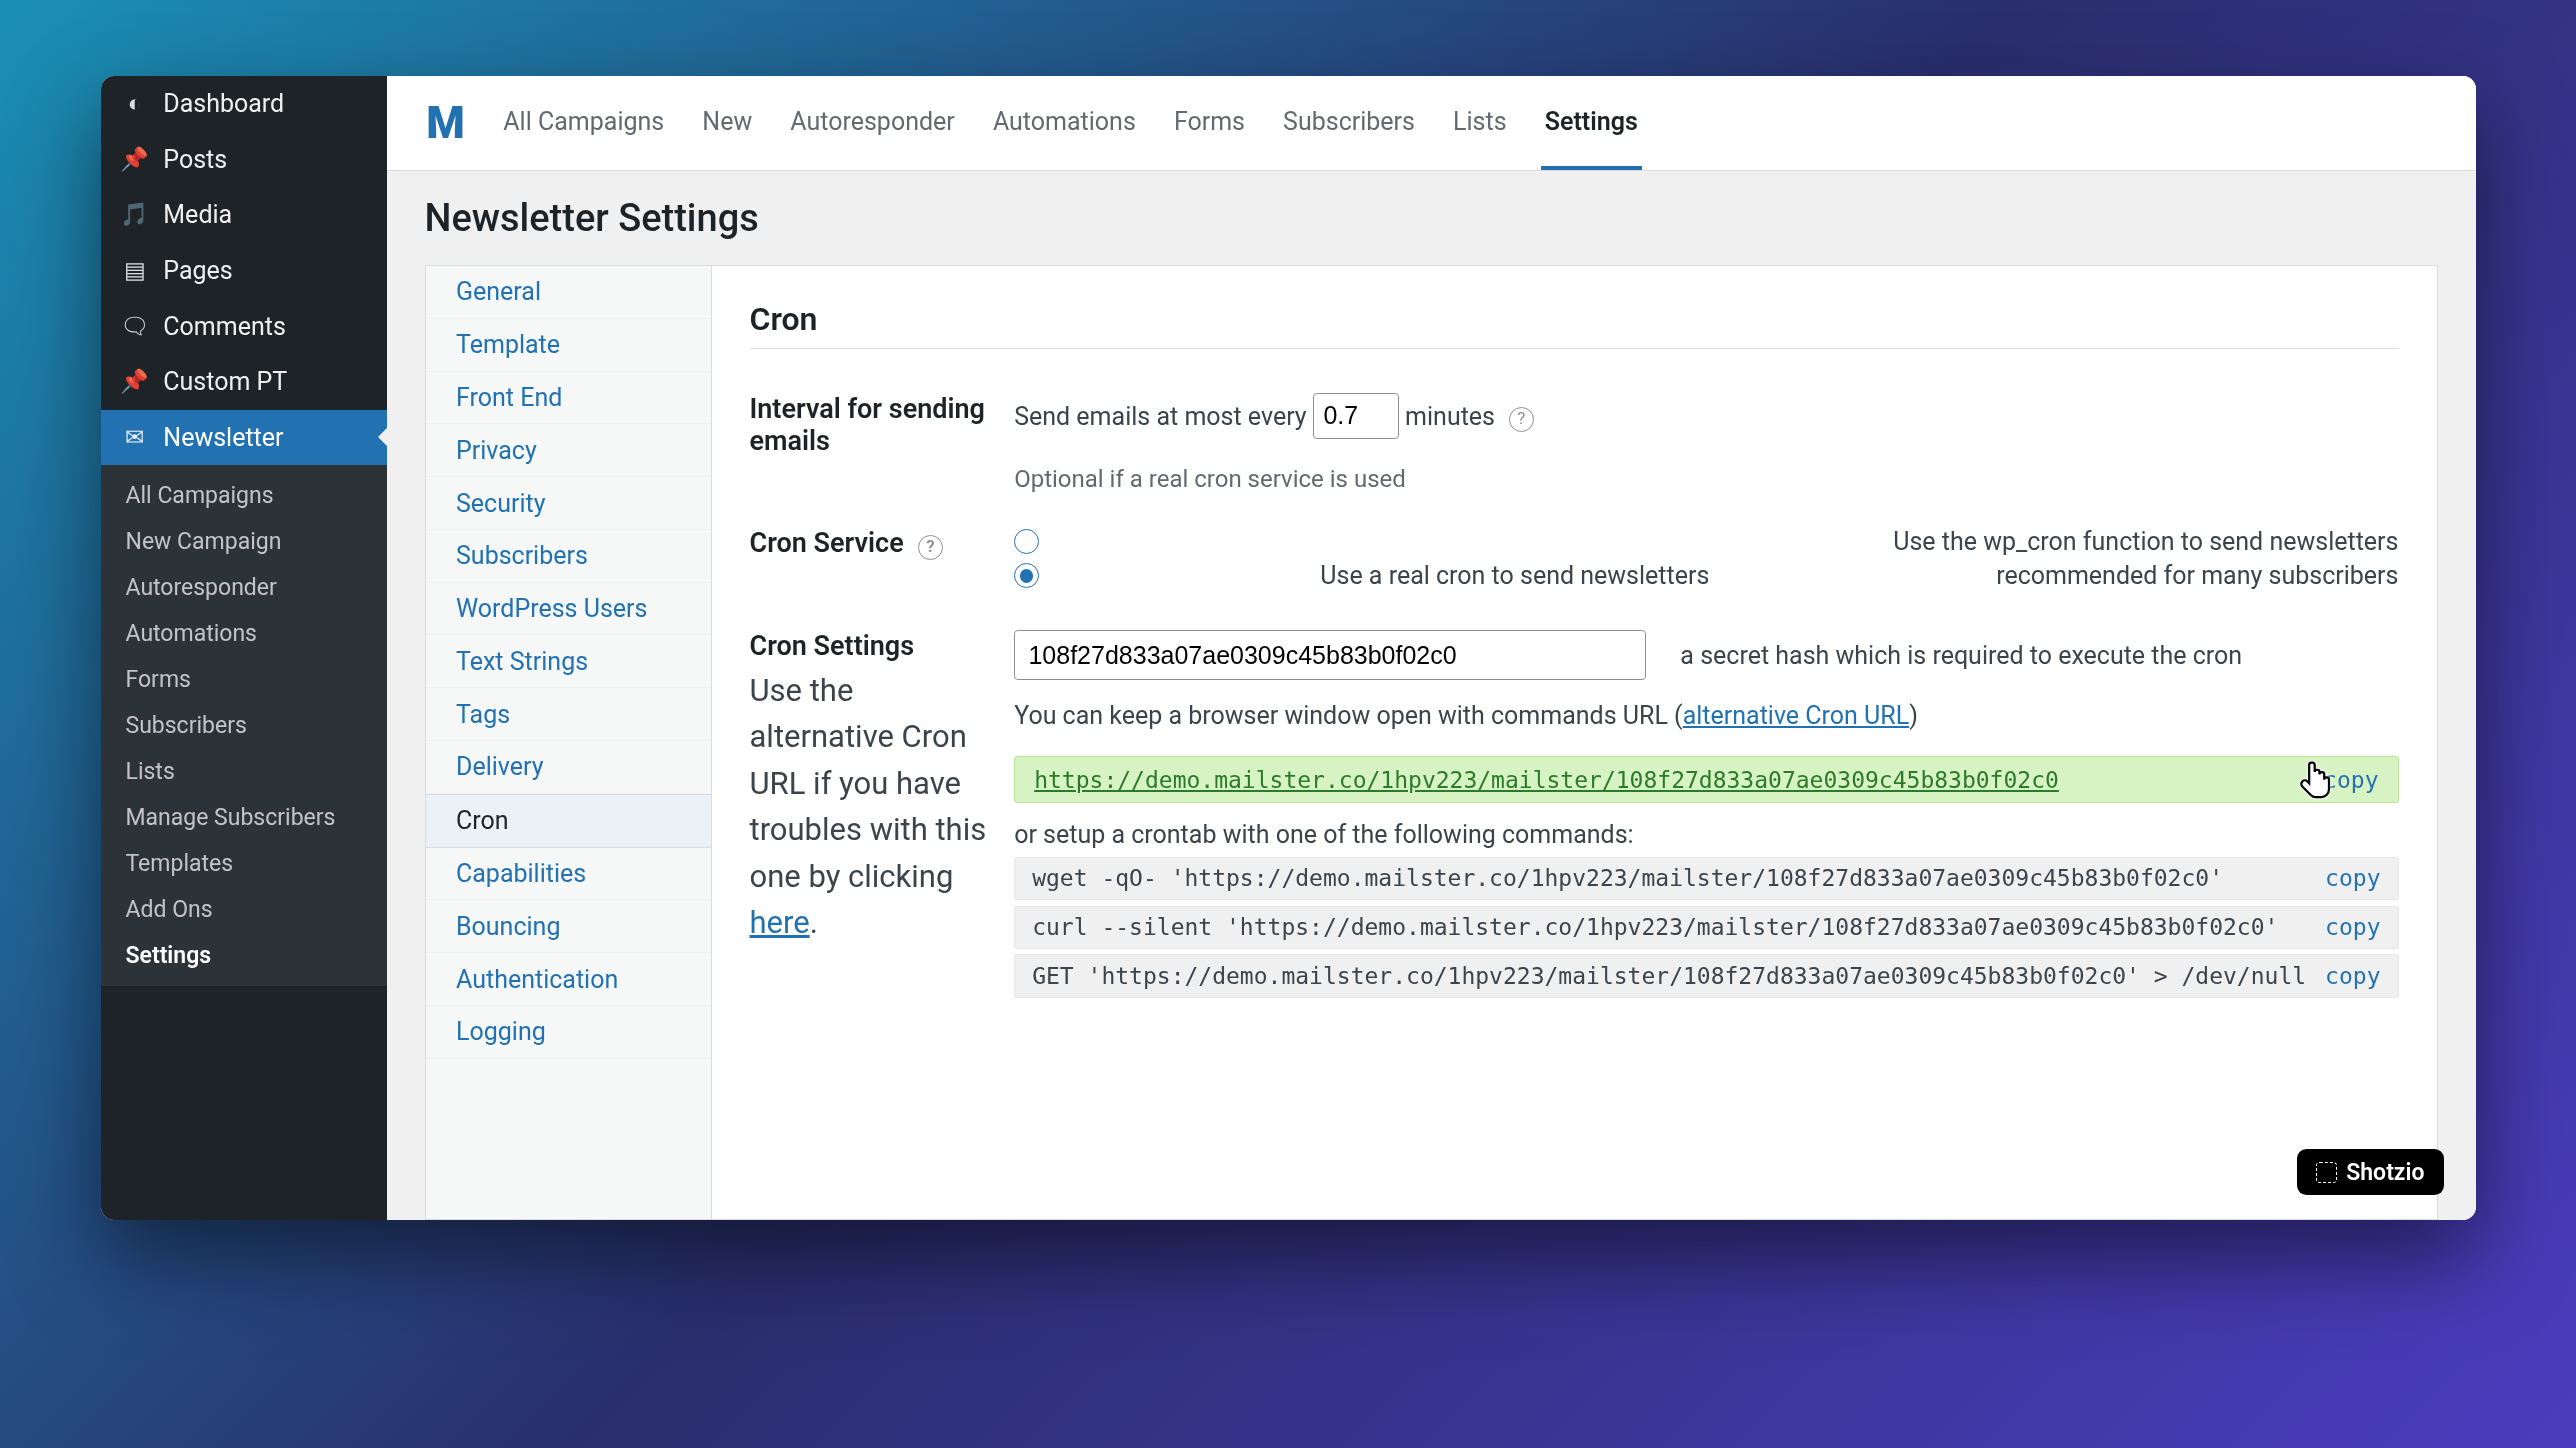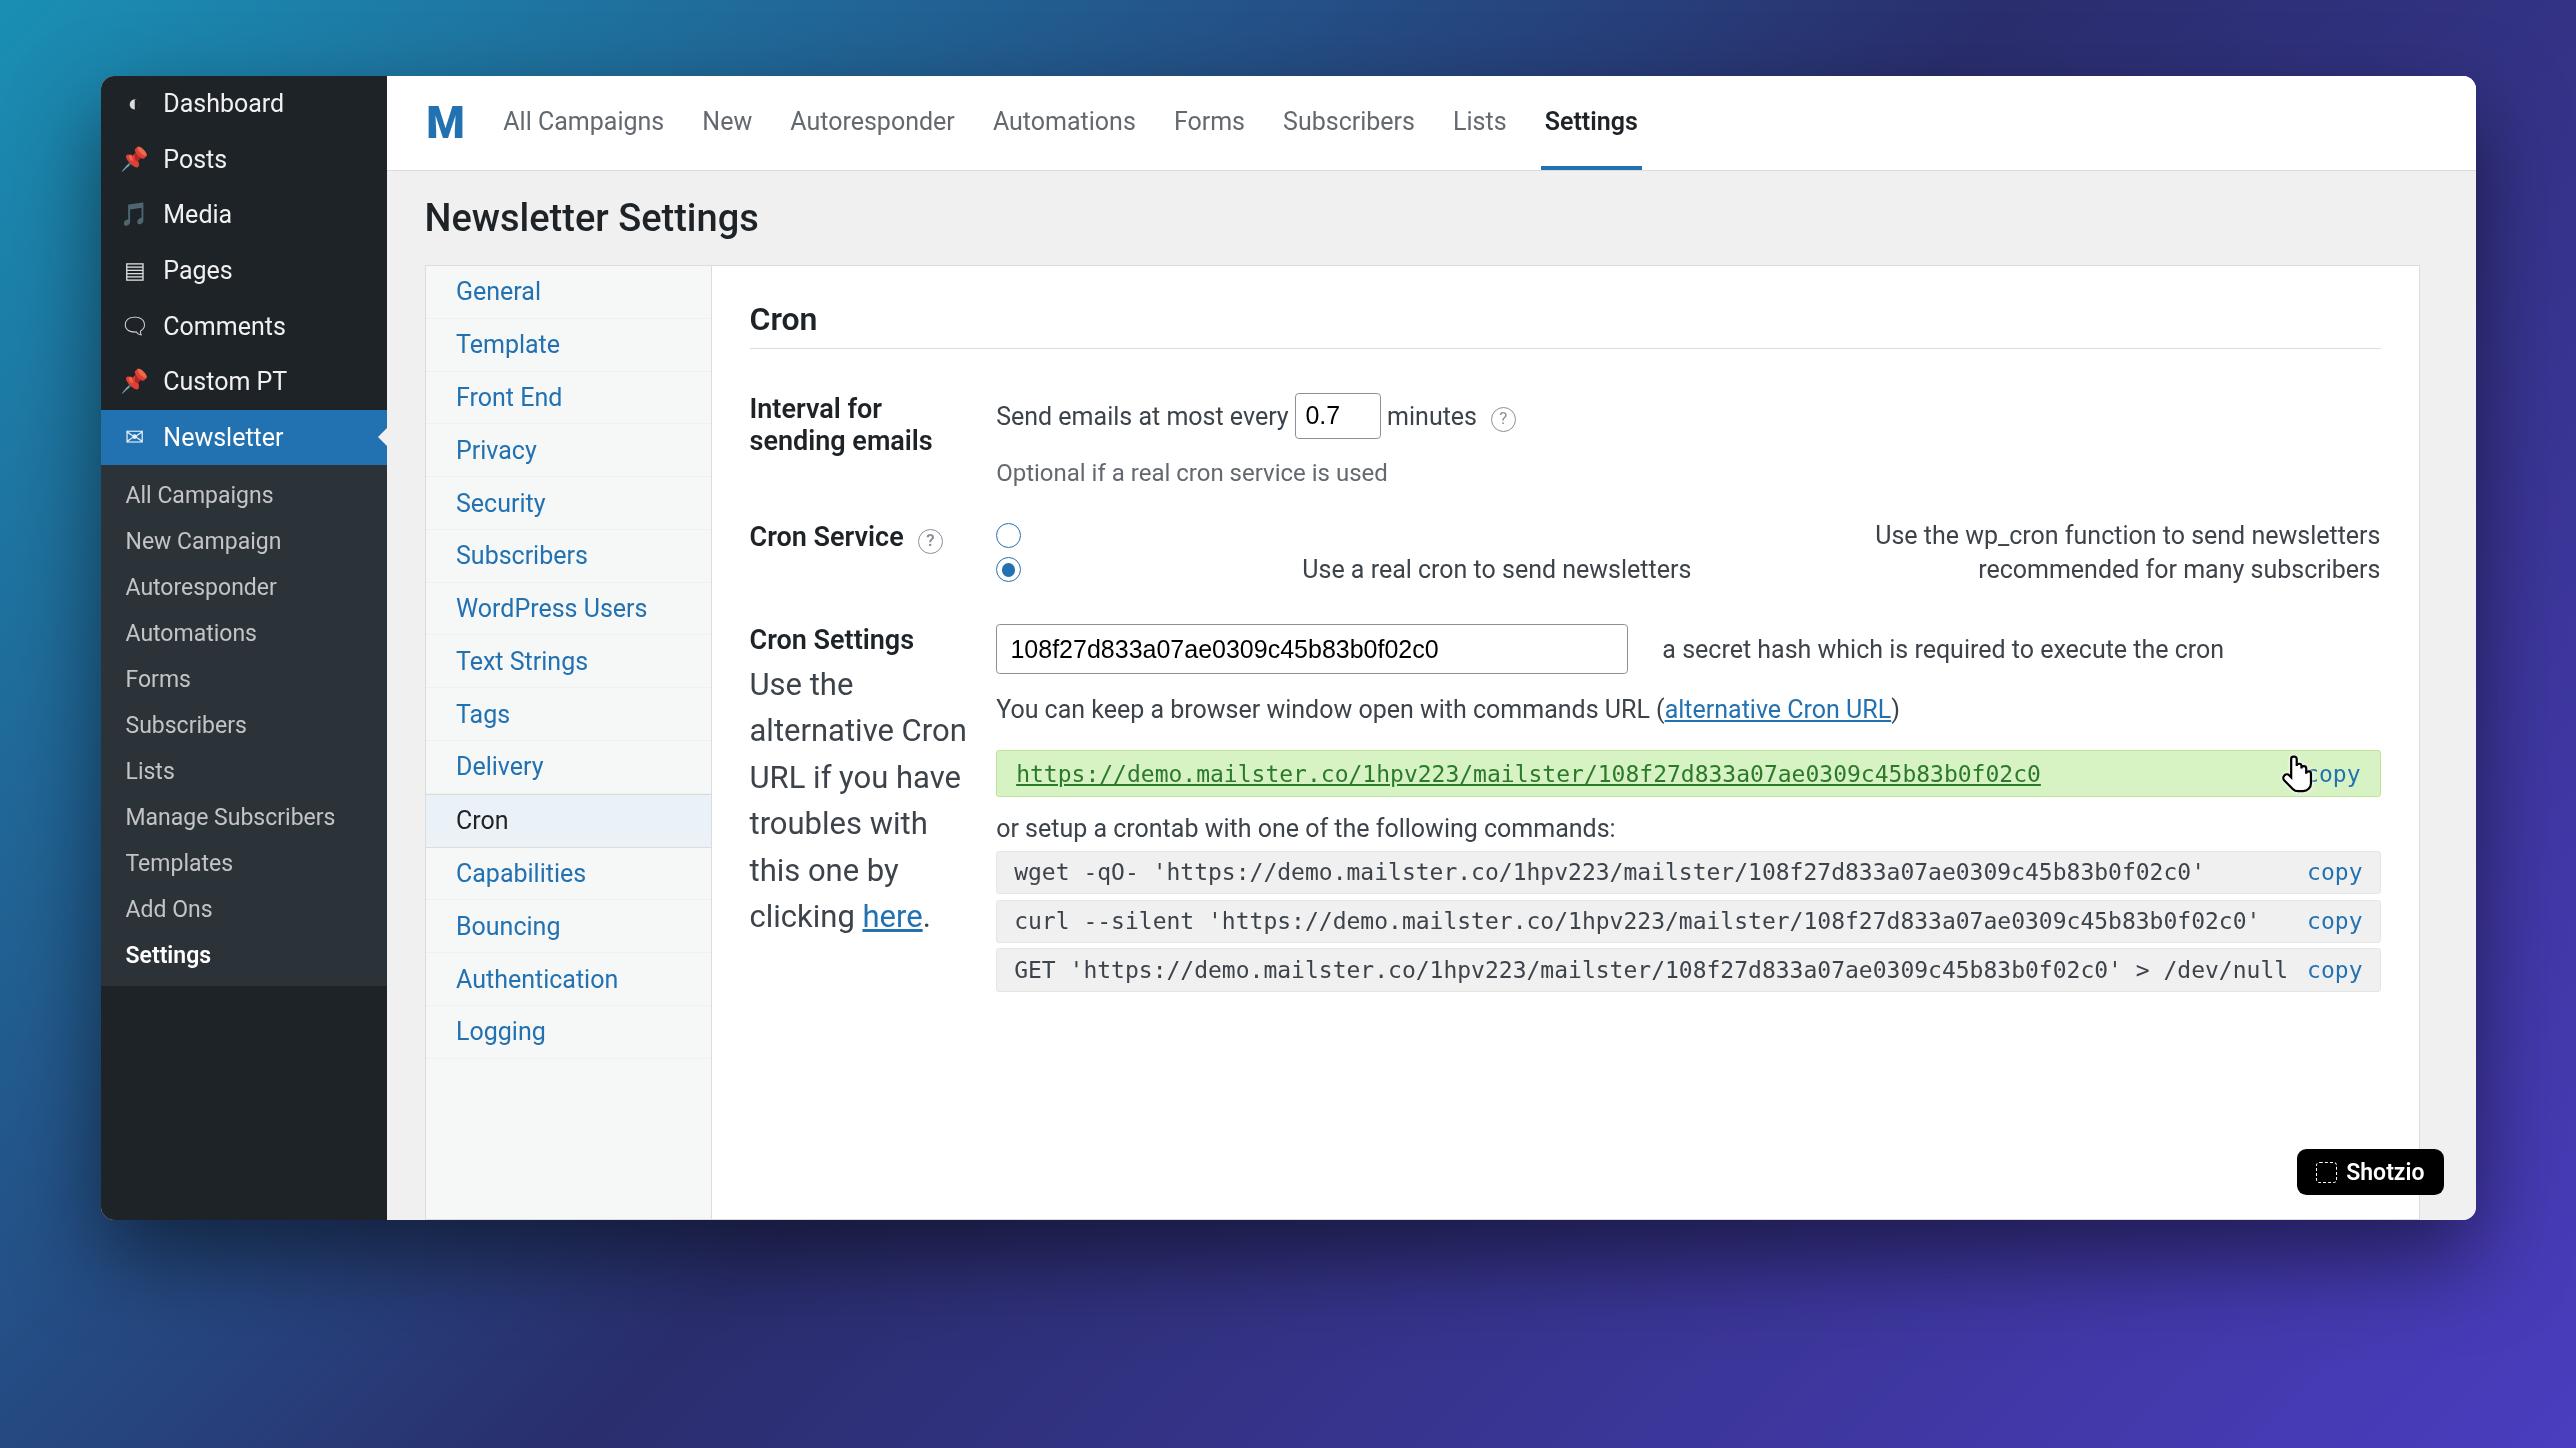--- a/index.html
+++ b/index.html
@@ -82,21 +82,21 @@
   .logo-m {
     width: 50px; height: 50px; display:flex; align-items:center; justify-content:center;
     color: #2271b1; font-size: 44px; font-weight: 900;
   }
   .topnav { display:flex; gap: 30.5px; font-size: 25px; align-items: center; height:100%; }
   .topnav .tab { color:#646970; padding:0 3.8px; cursor:pointer; height:100%; display:flex; align-items:center; border-bottom: 4.8px solid transparent; }
   .topnav .tab.active { color:#1d2327; font-weight:600; border-bottom-color:#2271b1; }
 
   .page-title { font-size: 38px; font-weight: 500; padding: 25px 38px; color:#1d2327; }
 
-  .settings-wrap { display:flex; flex:1; overflow:hidden; padding: 0 56px 0 38px; gap:0; }
+  .settings-wrap { display:flex; flex:1; overflow:hidden; padding: 0 38px 0 38px; gap:0; }
   .settings-tabs {
     width: 286px; flex-shrink:0;
     border: 1px solid #dcdcde;
     border-right: none;
     background:#f6f7f7;
   }
   .settings-tab {
     padding: 11.4px 30.5px;
     font-size: 25px;
     color:#2271b1;
@@ -117,21 +117,21 @@
   .section-title {
     font-size: 32px; font-weight: 600; color:#1d2327;
     border-bottom: 1px solid #dcdcde; padding-bottom: 9.5px; margin-bottom: 27px;
   }
   table.form { width:100%; border-collapse: collapse; }
   table.form th {
     text-align:left; vertical-align: top; width: 400px; padding: 17px 27px 17px 0;
     font-size: 27px; font-weight:600; color:#1d2327;
   }
   table.form td { padding: 17px 0; font-size: 25px; color:#3c434a; }
-  .hint { color:#646970; font-size: 24px; margin-top: 20px; display:block; }
+  .hint { color:#646970; font-size: 24px; margin-top: 26px; display:block; }
   .desc { color:#3c434a; font-size: 31px; font-weight:400; line-height:1.5; margin-top:5.7px; }
 
   .help-circle {
     display:inline-block; width:25px; height:25px; border:1.9px solid #8c8f94; border-radius:50%;
     text-align:center; line-height:21px; font-size:17px; color:#8c8f94; margin-left:7.6px; cursor:help;
   }
 
   input[type="text"].small { width: 86px; padding:7.6px 9.5px; font-size:25px; border:1px solid #8c8f94; border-radius:3.8px; text-align:left; }
   input[type="text"].wide { width: 632px; padding:9.5px 13.3px; font-size:25px; border:1px solid #8c8f94; border-radius:3.8px; }
 

